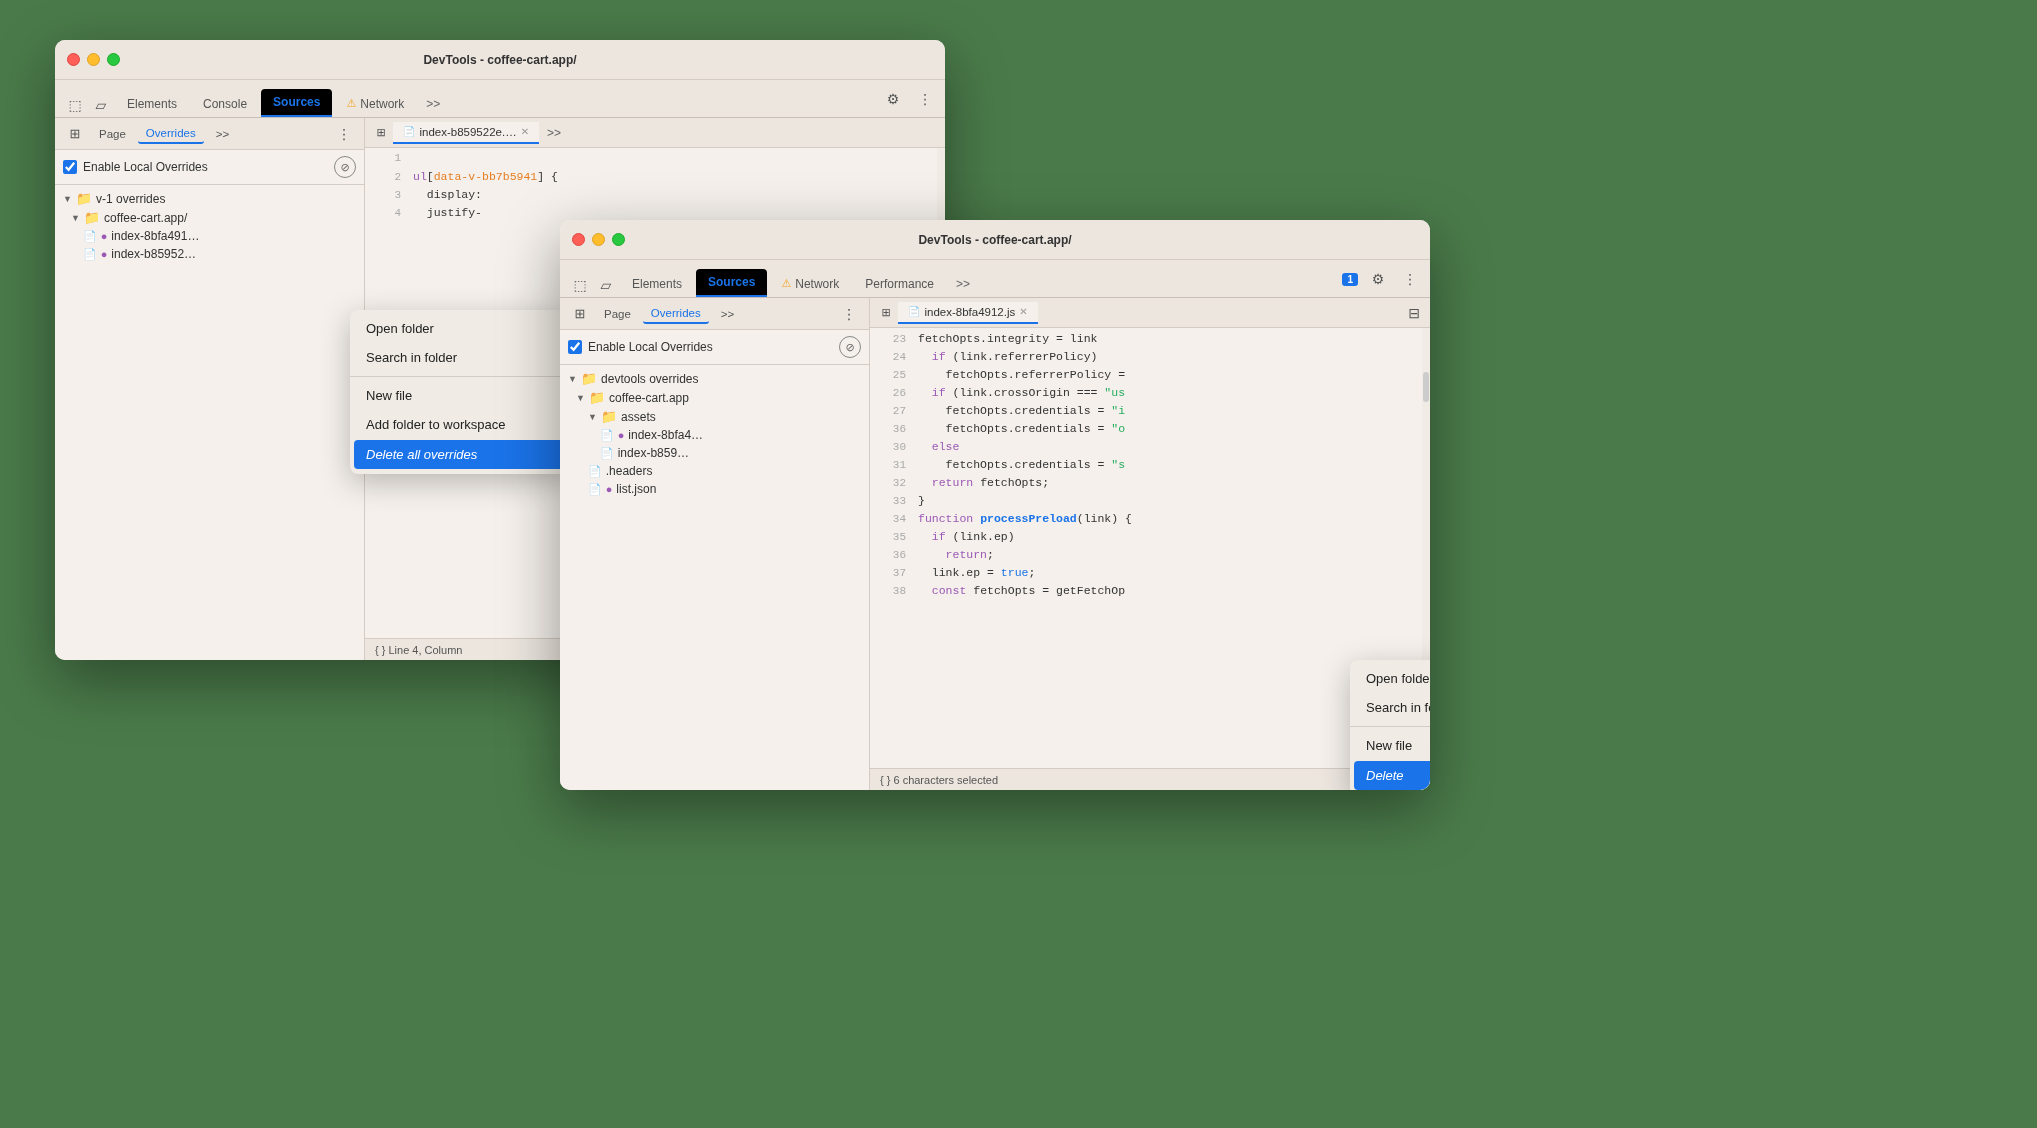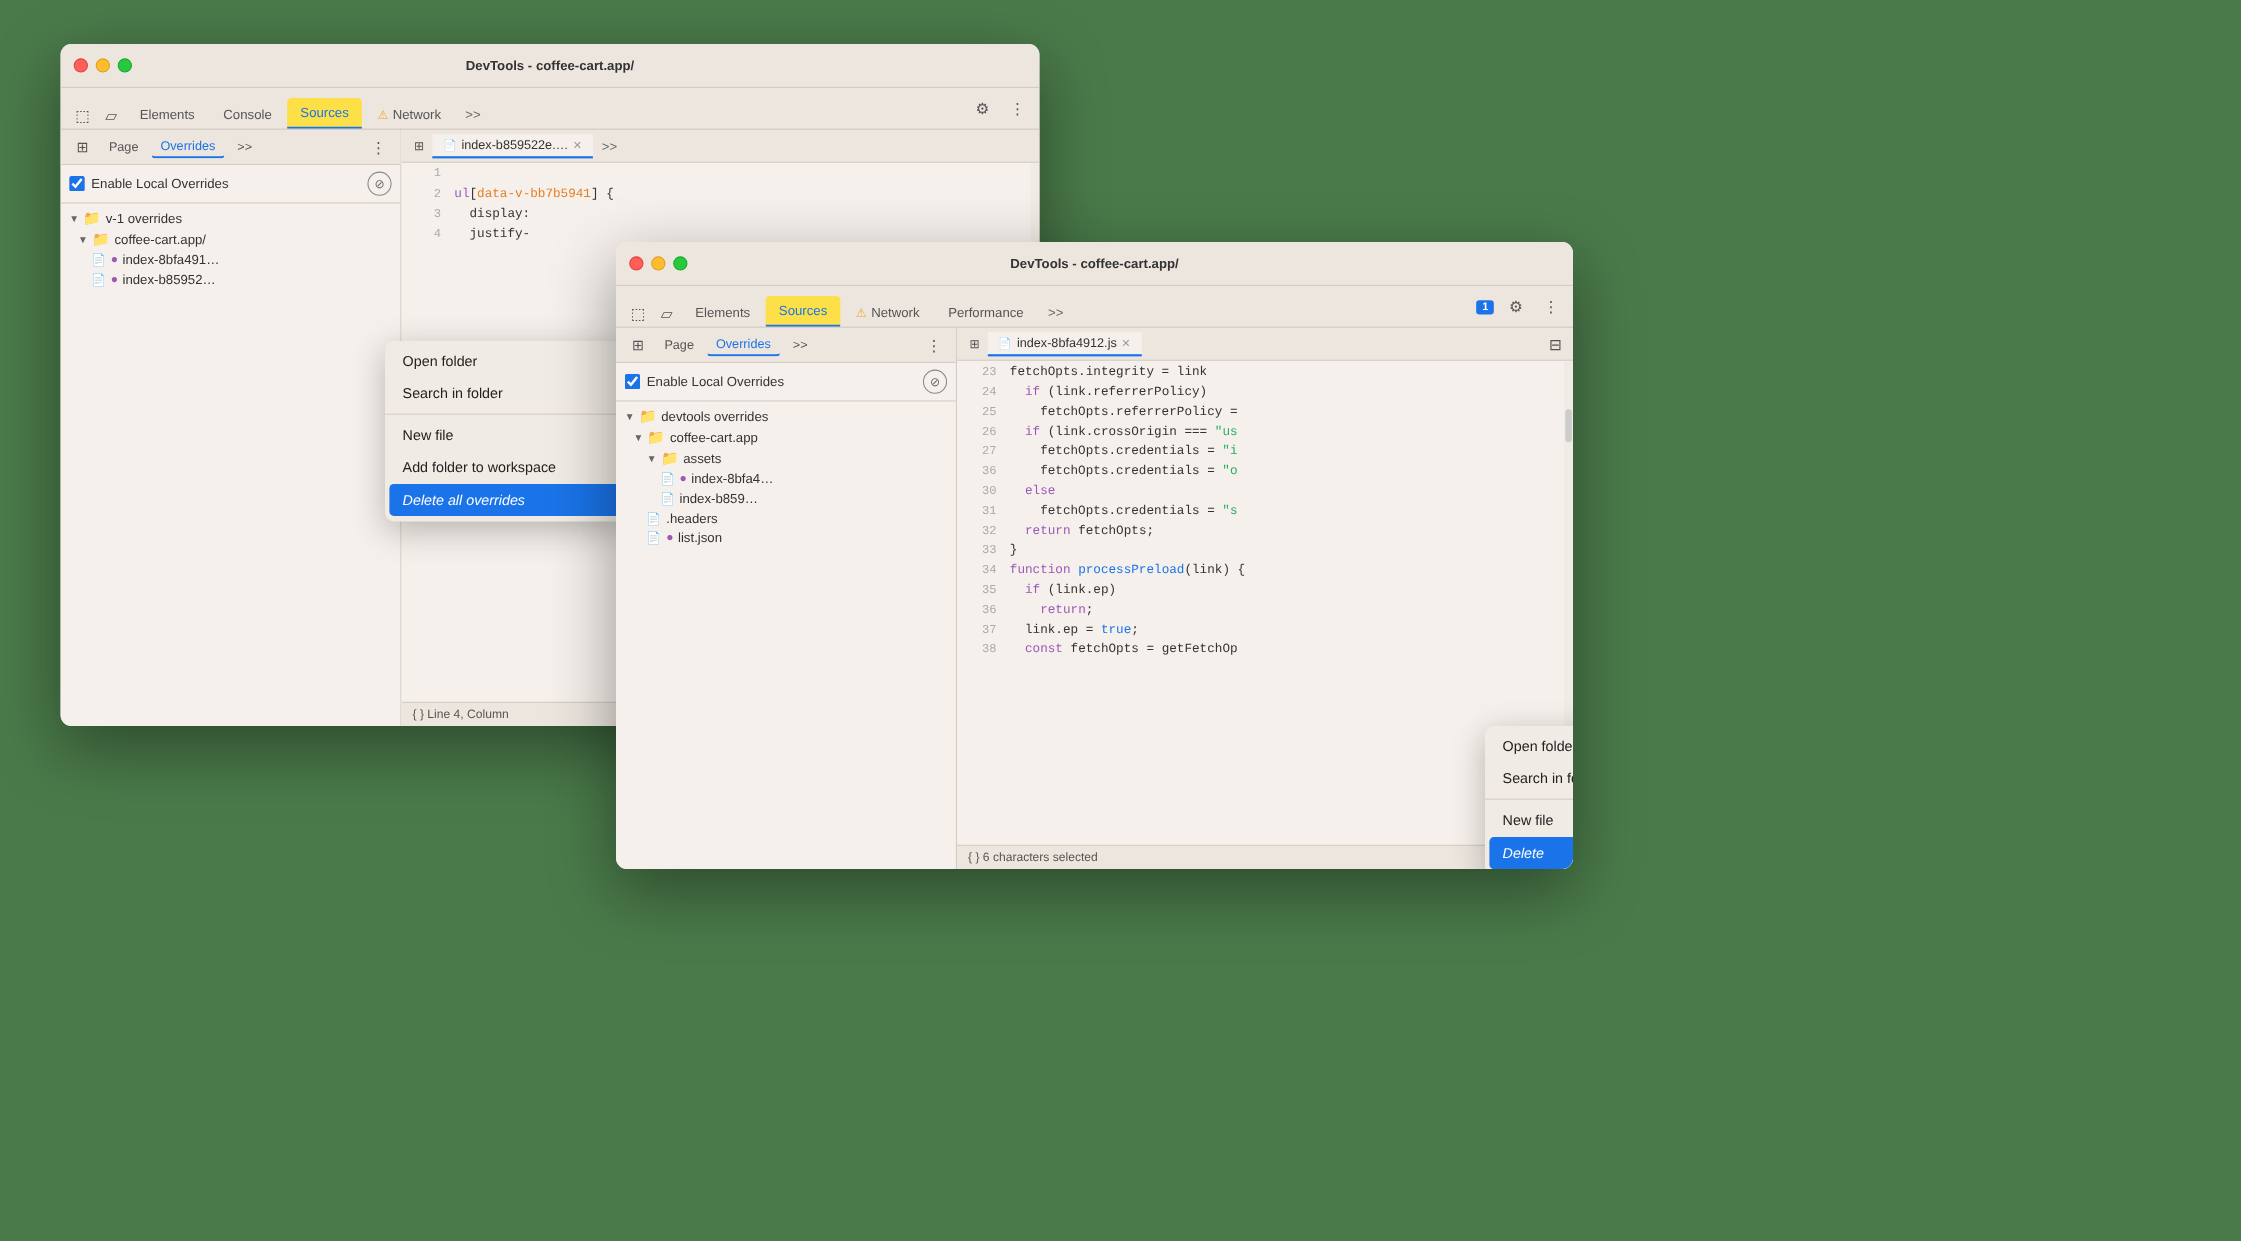--- a/index.html
+++ b/index.html
@@ -87,29 +87,29 @@
     }
 
     .tab-item {
       padding: 6px 12px;
       font-size: 12px;
       color: #555;
       cursor: pointer;
       border-radius: 4px 4px 0 0;
       white-space: nowrap;
       display: flex;
-      align-items: flex-end;
+      align-items: flex-start;
       gap: 4px;
     }
 
     .tab-item.active {
-      background: #fde047;
+      background: #000000;
       color: #1a73e8;
       border-bottom: 2px solid #1a73e8;
-      font-weight: 400;
+      font-weight: 700;
     }
 
     .tab-icon-warning {
       color: #f5a623;
       font-size: 11px;
     }
 
     .tab-more {
       padding: 6px 8px;
       font-size: 12px;
@@ -302,21 +302,21 @@
       font-size: 11px;
       user-select: none;
     }
 
     .line-content { color: #333; }
 
     .kw-purple { color: #9b59b6; }
     .kw-blue { color: #1a73e8; }
     .str-green { color: #27ae60; }
     .attr-orange { color: #e67e22; }
-    .fn-blue { color: #1a73e8; font-weight: 400; }
+    .fn-blue { color: #1a73e8; font-weight: 700; }
 
     
     .statusbar {
       height: 22px;
       background: #ece6df;
       border-top: 1px solid #d4ccc4;
       display: flex;
       align-items: center;
       padding: 0 10px;
       font-size: 11px;

